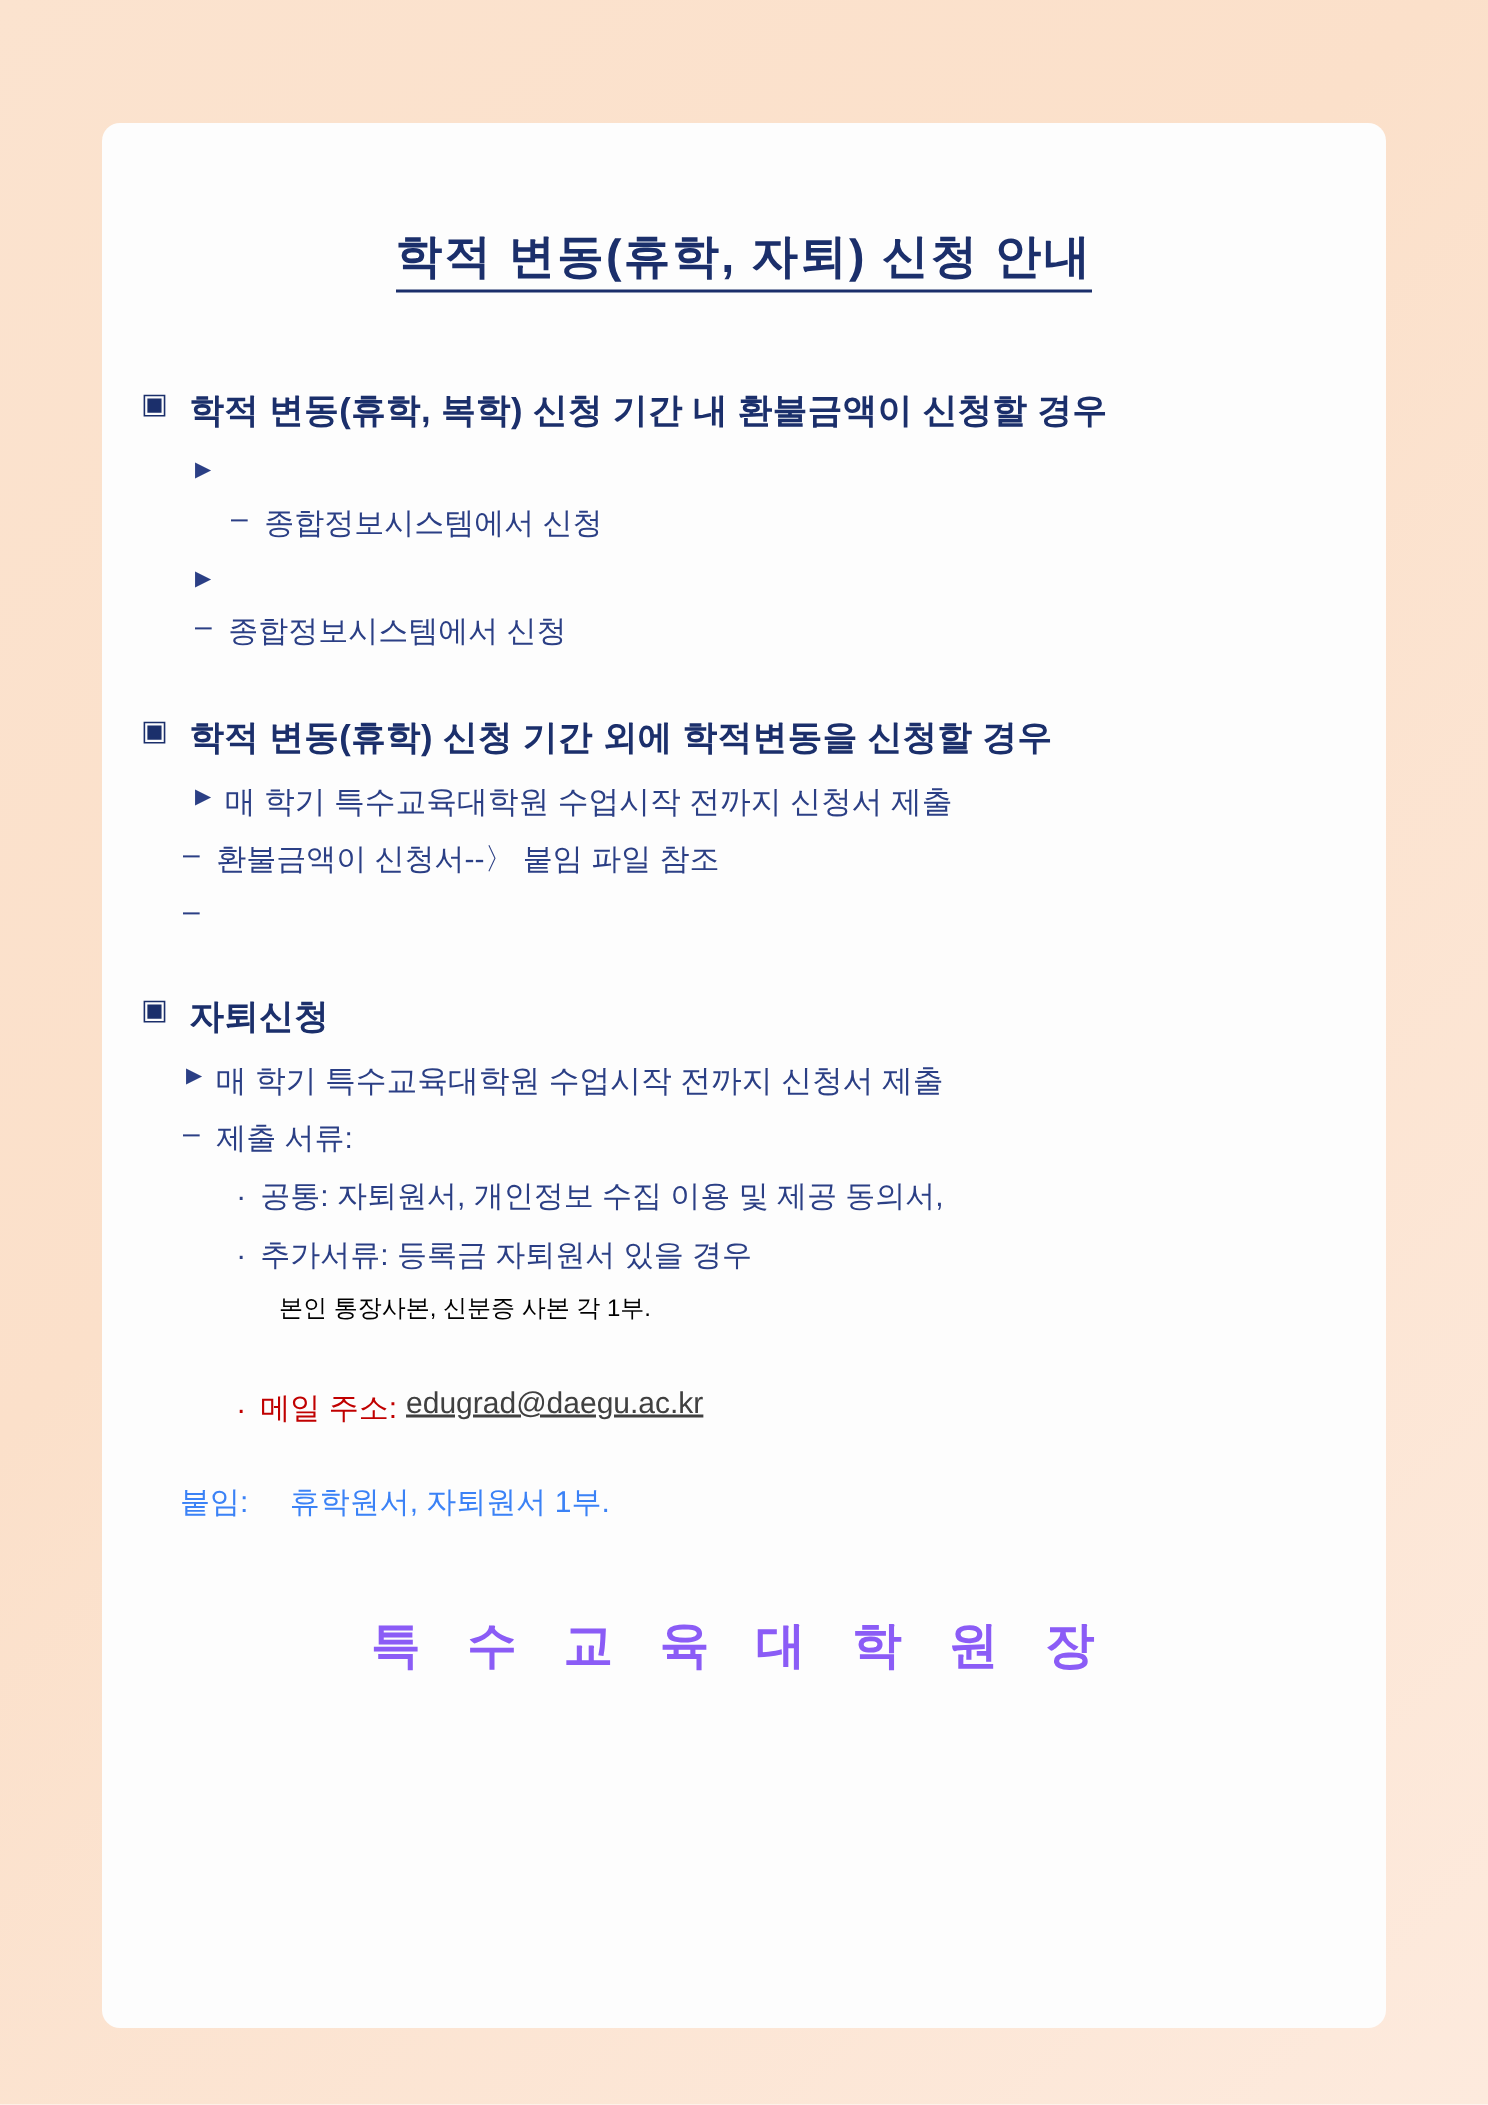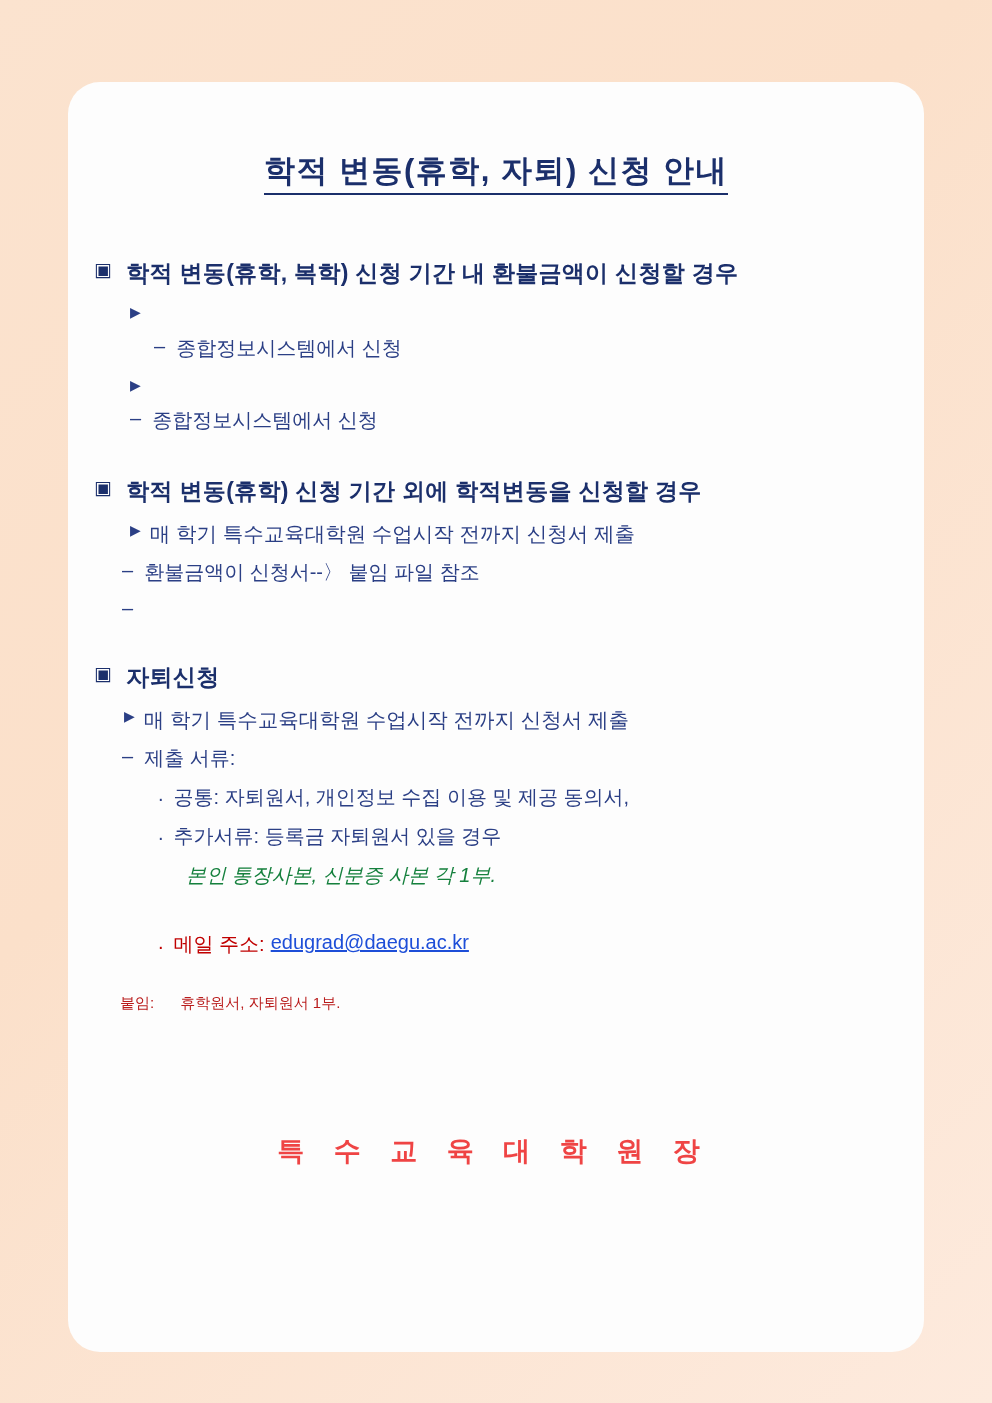--- a/index.html
+++ b/index.html
@@ -13,21 +13,21 @@
     font-family: "Liberation Sans", "DejaVu Sans", sans-serif;
     overflow: hidden;
   }
   .page {
     position: absolute;
     left: 68px;
     top: 82px;
     width: 856px;
     height: 1270px;
     background: #fdfdfd;
-    border-radius: 32px;
+    border-radius: 12px;
     box-sizing: border-box;
     padding: 0;
   }
   .doc-title {
     text-align: center;
     font-size: 31px;
     font-weight: bold;
     color: #1b2f6b;
     letter-spacing: 1.5px;
     margin-top: 68px;
@@ -93,60 +93,59 @@
     color: #2b3f85;
     margin-left: 64px;
     margin-top: 12px;
   }
   .lvl3 .dot {
     margin-right: 10px;
     color: #2b3f85;
     line-height: 1.0;
   }
   .cont-line {
-    font-size: 20px;
-    color: #15803d;
+    font-size: 16px;
+    color: #000000;
     margin-left: 92px;
     margin-top: 12px;
-    font-style: italic;
   }
   .gap-lg { height: 42px; }
   .gap-md { height: 30px; }
   .mail-row {
     display: flex;
     align-items: flex-start;
     font-size: 20px;
     color: #c00000;
     margin-left: 64px;
     margin-top: 12px;
   }
   .mail-row .dot {
     margin-right: 10px;
   }
   .mail-row .addr {
     text-decoration: underline;
-    color: #1d4ed8;
+    color: #404040;
     margin-left: 6px;
   }
   .attach {
-    font-size: 15px;
-    color: #b91c1c;
+    font-size: 20px;
+    color: #3b82f6;
     margin-left: 26px;
     margin-top: 36px;
   }
   .attach .label {
     margin-right: 22px;
   }
   .signature {
     text-align: center;
-    font-size: 27px;
+    font-size: 33px;
     font-weight: bold;
-    color: #ef4444;
+    color: #8b5cf6;
     letter-spacing: 11px;
-    margin-top: 120px;
+    margin-top: 60px;
   }
 </style>
 </head>
 <body>
 
 <div class="page">
 
   <div class="doc-title">
     <span>학적 변동(휴학, 자퇴) 신청 안내</span>
   </div>

